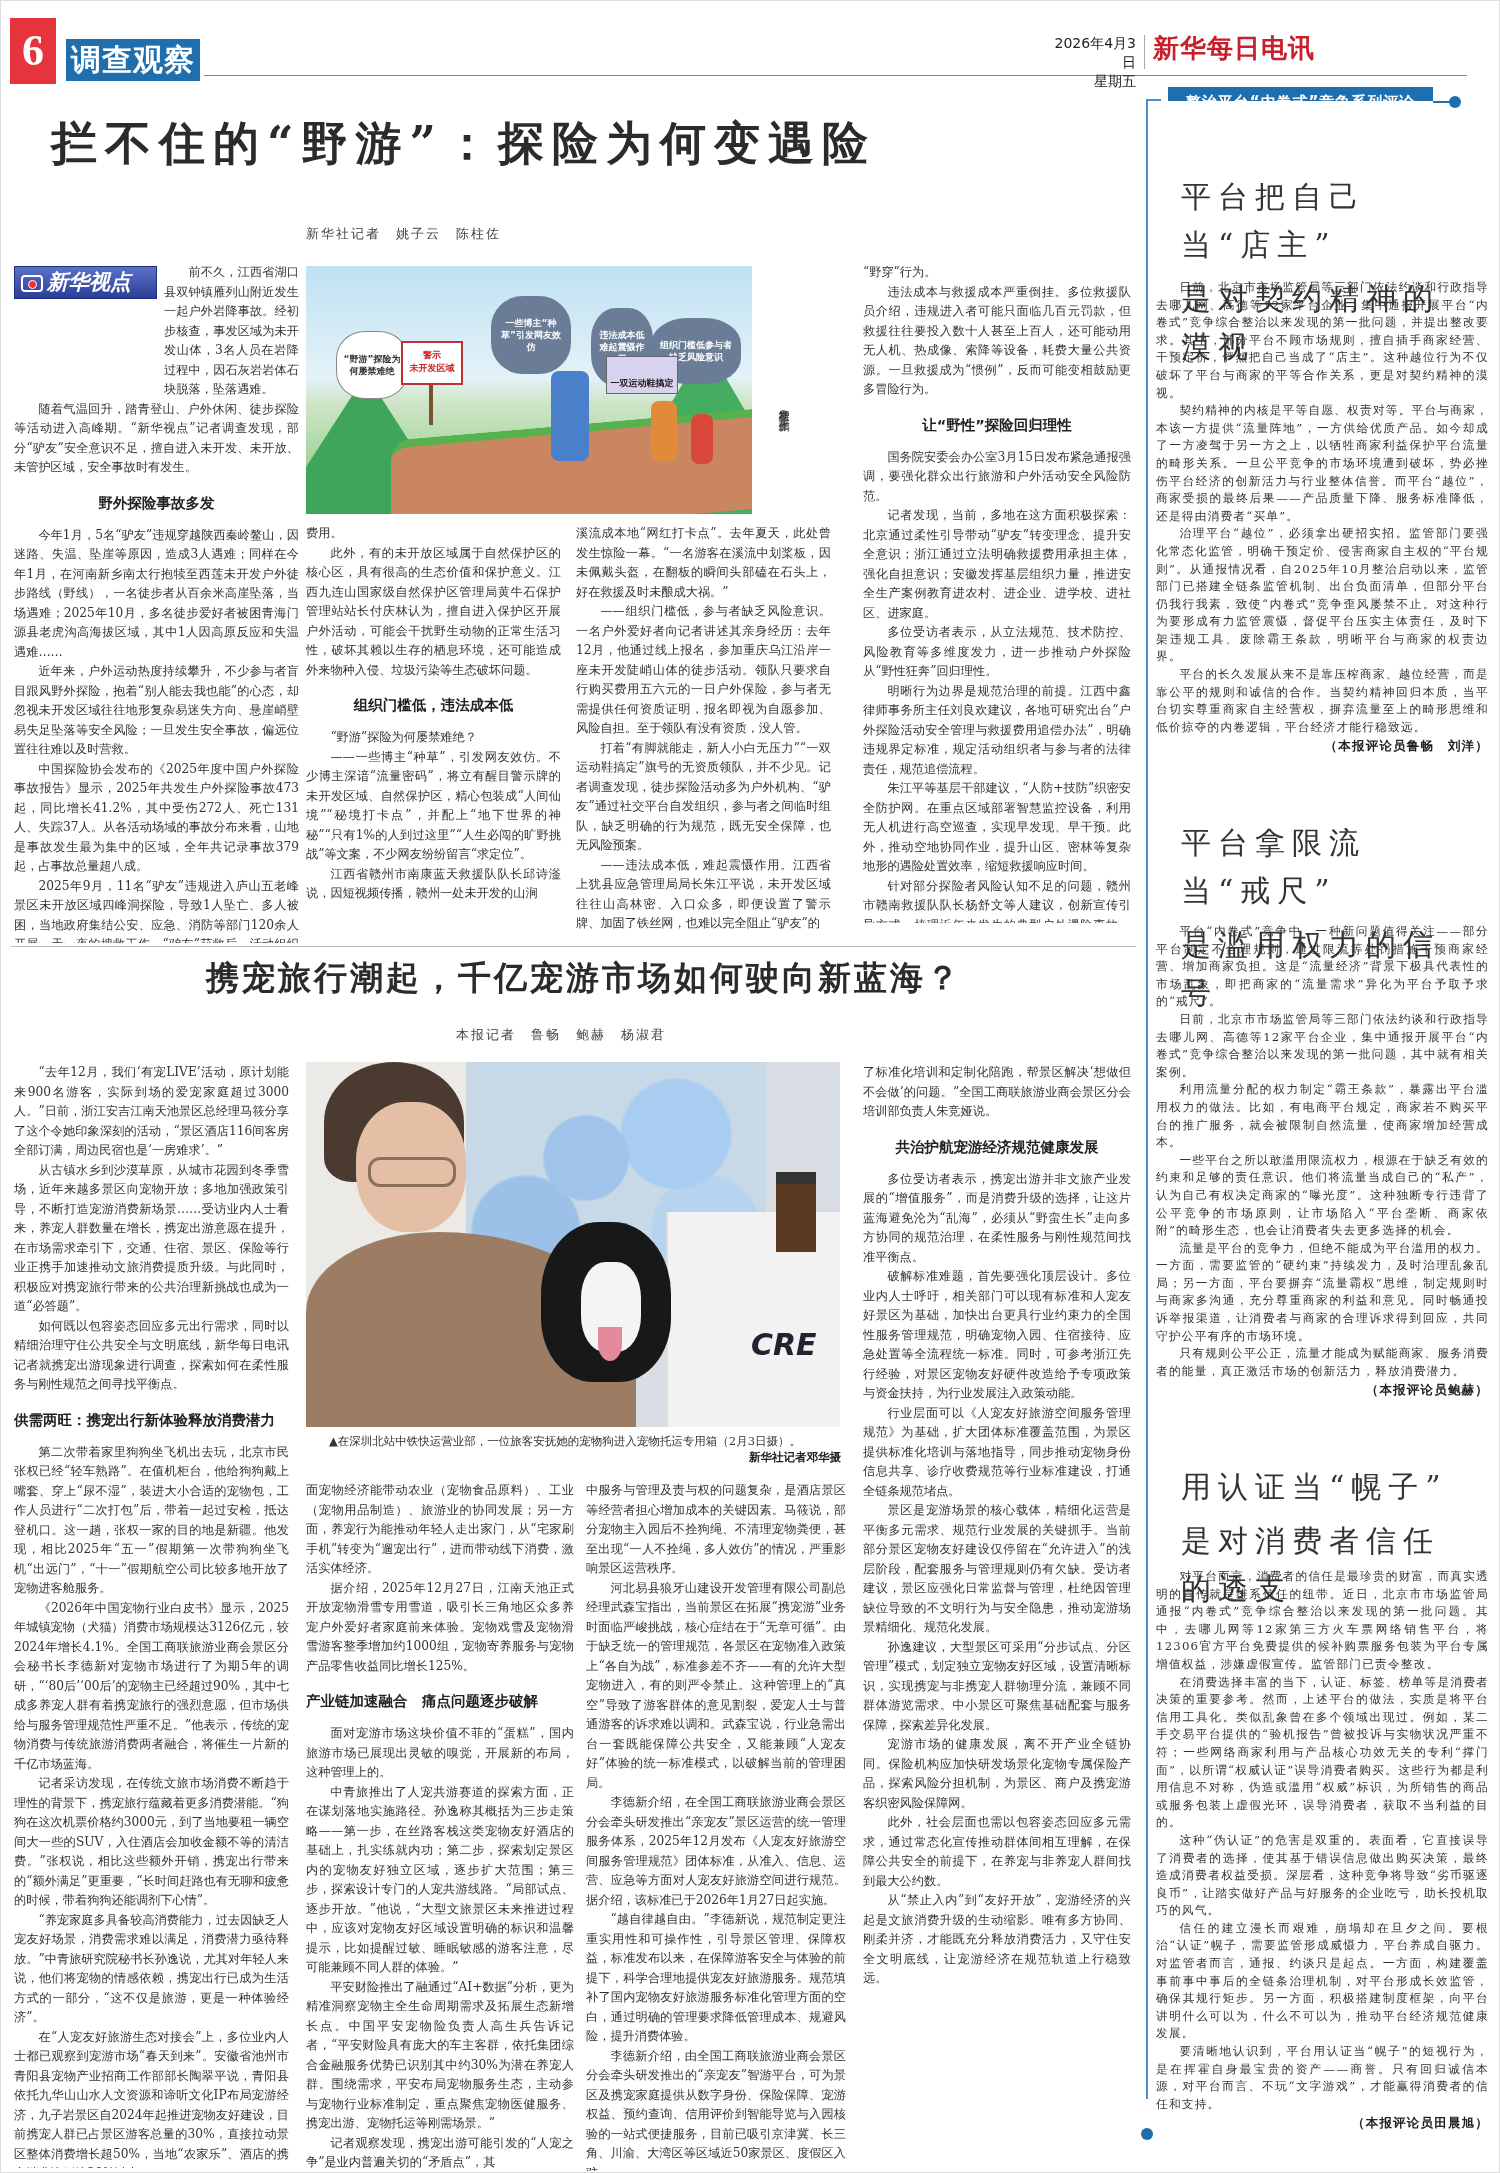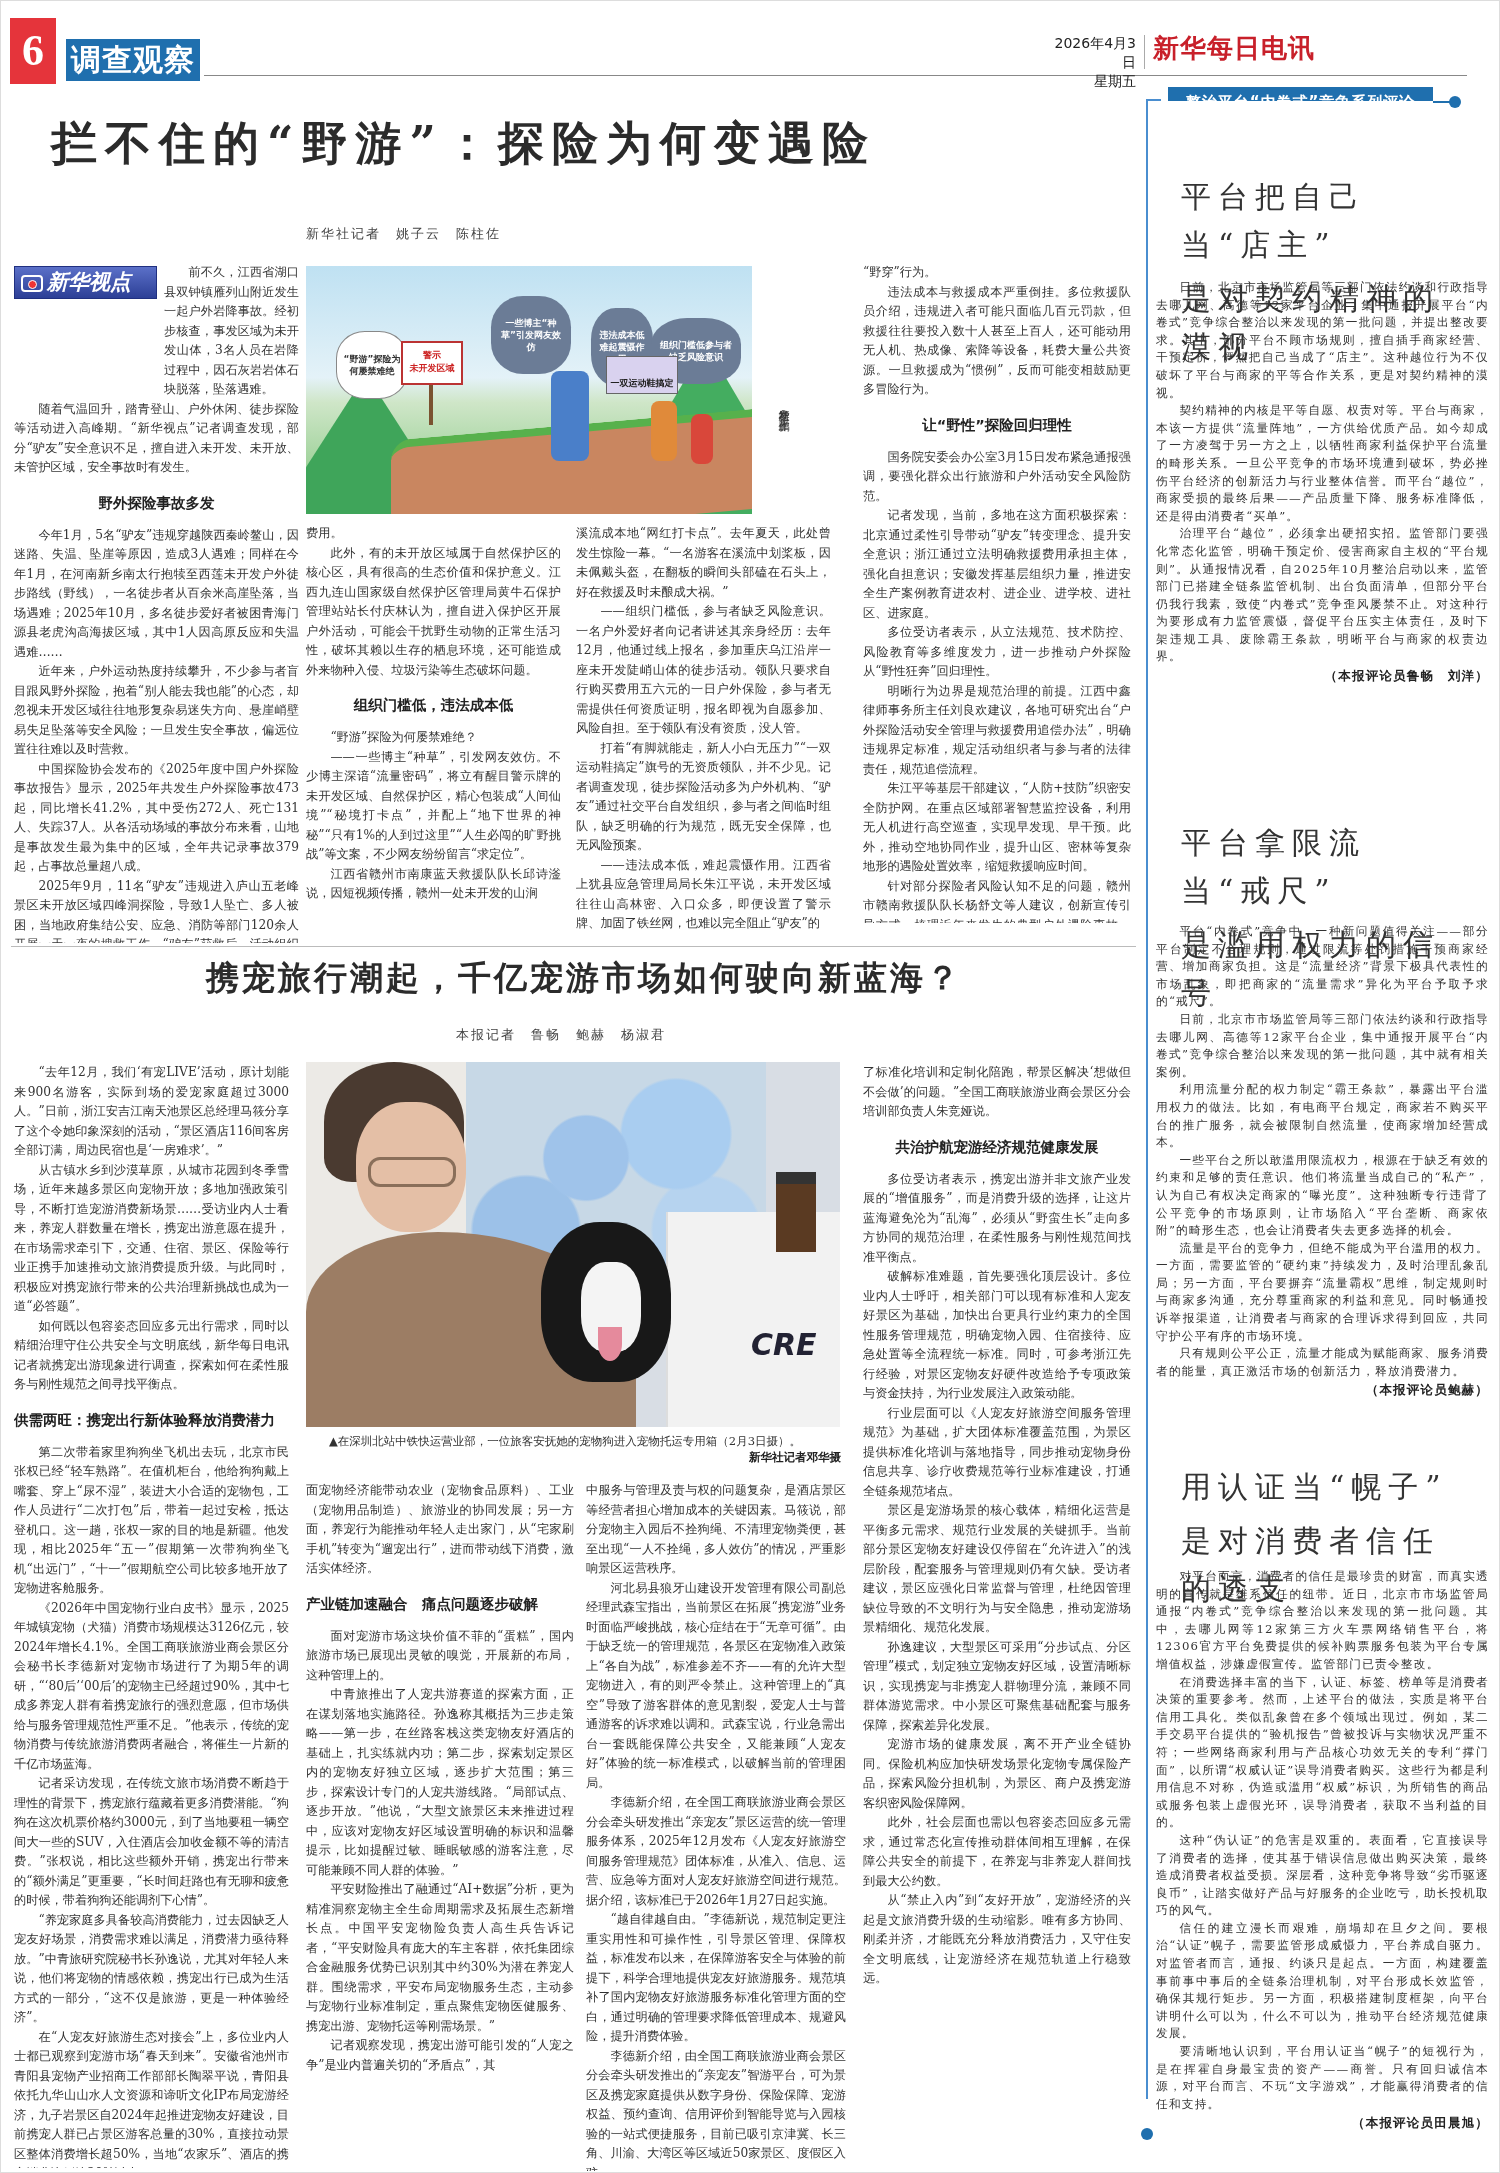--- a/index.html
+++ b/index.html
@@ -173,20 +173,21 @@
     <div class="ph-glasses"></div>
     <div class="ph-dog"></div>
     <div class="ph-dogface"></div>
     <div class="ph-tongue"></div>
   </div>
   <div class="caption">▲在深圳北站中铁快运营业部，一位旅客安抚她的宠物狗进入宠物托运专用箱（2月3日摄）。</div>
   <div class="caption-credit">新华社记者邓华摄</div>
 
   <div class="col" style="left:305px;top:1480px;width:268px;height:690px">
     <p class="noind">面宠物经济能带动农业（宠物食品原料）、工业（宠物用品制造）、旅游业的协同发展；另一方面，养宠行为能推动年轻人走出家门，从“宅家刷手机”转变为“遛宠出行”，进而带动线下消费，激活实体经济。</p>
+    <p>据介绍，2025年12月27日，江南天池正式开放宠物滑雪专用雪道，吸引长三角地区众多养宠户外爱好者家庭前来体验。宠物戏雪及宠物滑雪游客整季增加约1000组，宠物寄养服务与宠物产品零售收益同比增长125%。</p>
     <h3 class="left">产业链加速融合　痛点问题逐步破解</h3>
     <p>面对宠游市场这块价值不菲的“蛋糕”，国内旅游市场已展现出灵敏的嗅觉，开展新的布局，这种管理上的。</p>
     <p>中青旅推出了人宠共游赛道的探索方面，正在谋划落地实施路径。孙逸称其概括为三步走策略——第一步，在丝路客栈这类宠物友好酒店的基础上，扎实练就内功；第二步，探索划定景区内的宠物友好独立区域，逐步扩大范围；第三步，探索设计专门的人宠共游线路。“局部试点、逐步开放。”他说，“大型文旅景区未来推进过程中，应该对宠物友好区域设置明确的标识和温馨提示，比如提醒过敏、睡眠敏感的游客注意，尽可能兼顾不同人群的体验。”</p>
     <p>平安财险推出了融通过“AI+数据”分析，更为精准洞察宠物主全生命周期需求及拓展生态新增长点。中国平安宠物险负责人高生兵告诉记者，“平安财险具有庞大的车主客群，依托集团综合金融服务优势已识别其中约30%为潜在养宠人群。围绕需求，平安布局宠物服务生态，主动参与宠物行业标准制定，重点聚焦宠物医健服务、携宠出游、宠物托运等刚需场景。”</p>
     <p>记者观察发现，携宠出游可能引发的“人宠之争”是业内普遍关切的“矛盾点”，其</p>
   </div>
 
   <div class="col" style="left:585px;top:1480px;width:260px;height:690px">
     <p class="noind">中服务与管理及责与权的问题复杂，是酒店景区等经营者担心增加成本的关键因素。马筱说，部分宠物主入园后不拴狗绳、不清理宠物粪便，甚至出现“一人不拴绳，多人效仿”的情况，严重影响景区运营秩序。</p>
     <p>河北易县狼牙山建设开发管理有限公司副总经理武森宝指出，当前景区在拓展“携宠游”业务时面临严峻挑战，核心症结在于“无章可循”。由于缺乏统一的管理规范，各景区在宠物准入政策上“各自为战”，标准参差不齐——有的允许大型宠物进入，有的则严令禁止。这种管理上的“真空”导致了游客群体的意见割裂，爱宠人士与普通游客的诉求难以调和。武森宝说，行业急需出台一套既能保障公共安全，又能兼顾“人宠友好”体验的统一标准模式，以破解当前的管理困局。</p>
@@ -217,20 +218,21 @@
   <div class="sb-dot" style="left:1140px;top:2127px"></div>
 
   <div class="cm-title" style="top:172px">
     <div>平台把自己当“店主”</div>
     <div style="margin-top:6px">是对契约精神的漠视</div>
   </div>
   <div class="cm-body" style="top:278px">
     <p>日前，北京市市场监管局等三部门依法约谈和行政指导去哪儿网、高德等12家平台企业，集中通报开展平台“内卷式”竞争综合整治以来发现的第一批问题，并提出整改要求。其中，部分平台不顾市场规则，擅自插手商家经营、干预定价，俨然把自己当成了“店主”。这种越位行为不仅破坏了平台与商家的平等合作关系，更是对契约精神的漠视。</p>
     <p>契约精神的内核是平等自愿、权责对等。平台与商家，本该一方提供“流量阵地”，一方供给优质产品。如今却成了一方凌驾于另一方之上，以牺牲商家利益保护平台流量的畸形关系。一旦公平竞争的市场环境遭到破坏，势必挫伤平台经济的创新活力与行业整体信誉。而平台“越位”，商家受损的最终后果——产品质量下降、服务标准降低，还是得由消费者“买单”。</p>
     <p>治理平台“越位”，必须拿出硬招实招。监管部门要强化常态化监管，明确干预定价、侵害商家自主权的“平台规则”。从通报情况看，自2025年10月整治启动以来，监管部门已搭建全链条监管机制、出台负面清单，但部分平台仍我行我素，致使“内卷式”竞争歪风屡禁不止。对这种行为要形成有力监管震慑，督促平台压实主体责任，及时下架违规工具、废除霸王条款，明晰平台与商家的权责边界。</p>
+    <p>平台的长久发展从来不是靠压榨商家、越位经营，而是靠公平的规则和诚信的合作。当契约精神回归本质，当平台切实尊重商家自主经营权，摒弃流量至上的畸形思维和低价掠夺的内卷逻辑，平台经济才能行稳致远。</p>
     <div class="cm-sign">（本报评论员鲁畅　刘洋）</div>
   </div>
 
   <div class="cm-title" style="top:818px">
     <div>平台拿限流当“戒尺”</div>
     <div style="margin-top:6px">是滥用权力的信号</div>
   </div>
   <div class="cm-body" style="top:922px">
     <p>平台“内卷式”竞争中，一种新问题值得关注——部分平台制定不合理规则，通过限流等处罚措施干预商家经营、增加商家负担。这是“流量经济”背景下极具代表性的市场乱象，即把商家的“流量需求”异化为平台予取予求的“戒尺”。</p>
     <p>日前，北京市市场监管局等三部门依法约谈和行政指导去哪儿网、高德等12家平台企业，集中通报开展平台“内卷式”竞争综合整治以来发现的第一批问题，其中就有相关案例。</p>

